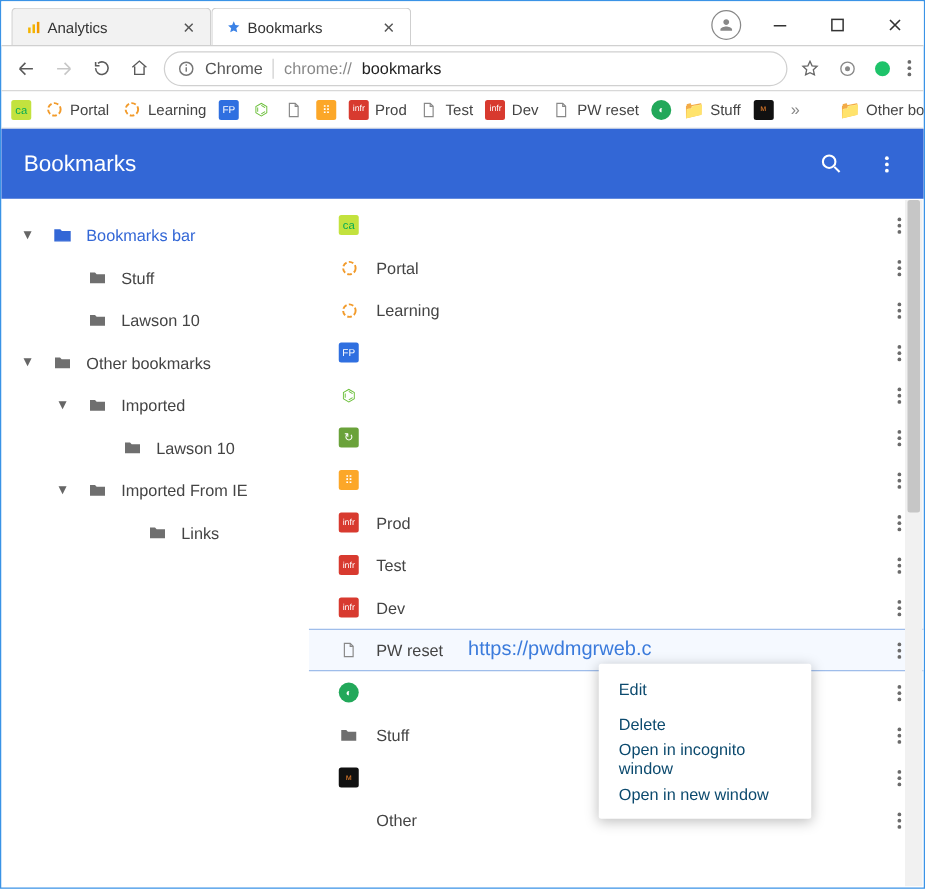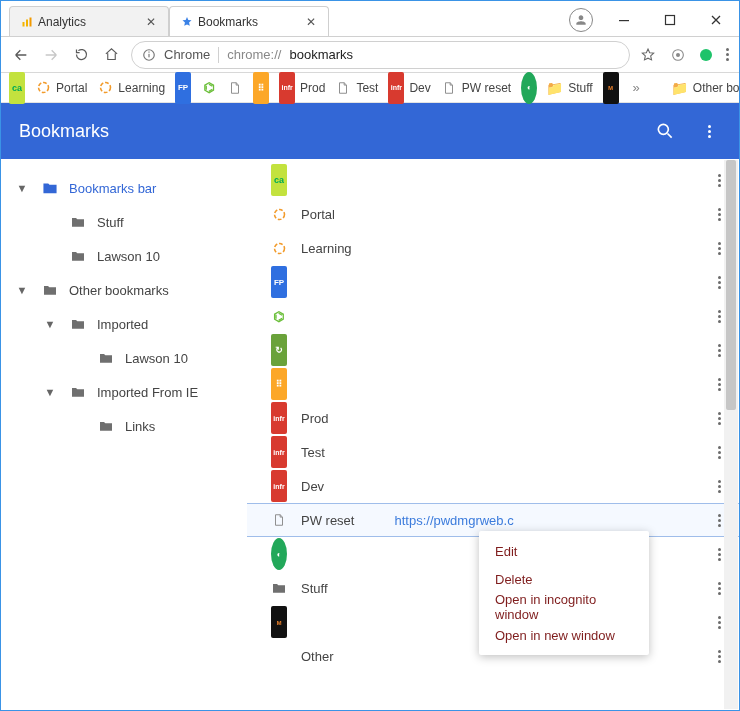--- a/index.html
+++ b/index.html
@@ -19,21 +19,21 @@
   .nav-btn { width:20px; height:20px; display:flex; align-items:center; justify-content:center; color:#5a5a5a; }
   .nav-btn.disabled { color:#c0c0c0; }
   .omni { flex:1; display:flex; align-items:center; border:1px solid #d0d0d0; border-radius:16px; height:28px; padding:0 10px; gap:8px; color:#555; font-size:13px; }
   .omni .sep { width:1px; height:16px; background:#d0d0d0; }
   .omni .bold { color:#222; font-weight:500; }
   .right-icons { display:flex; align-items:center; gap:14px; }
   .right-icons .dot { width:12px; height:12px; background:#1ec36a; border-radius:50%; }
   
   .bmbar { height:30px; display:flex; align-items:center; gap:10px; padding:0 8px; border-bottom:1px solid #e3e3e3; font-size:12px; color:#444; }
   .bm-item { display:flex; align-items:center; gap:5px; white-space:nowrap; }
-  .fav { width:16px; height:32px; display:flex; align-items:center; justify-content:center; font-size:9px; font-weight:bold; border-radius:2px; }
+  .fav { width:16px; height:16px; display:flex; align-items:center; justify-content:center; font-size:9px; font-weight:normal; border-radius:2px; }
   .fav.ca { background:#c3e23e; color:#0a5; }
   .fav.port { color:#f29b2b; }
   .fav.fp { background:#2f6fe0; color:#fff; font-size:8px; }
   .fav.s  { color:#6bbf3a; font-size:13px; }
   .fav.og { background:#fca728; color:#fff; }
   .fav.red { background:#d83a2f; color:#fff; font-size:7px; }
   .fav.grn { background:#22a85a; color:#fff; border-radius:50%; font-size:8px; }
   .fav.fold { color:#f6bf42; font-size:14px; }
   .fav.mw { background:#111; color:#e07b2a; font-size:7px; }
   .chevs { color:#888; font-size:13px; margin-left:4px; }
@@ -47,31 +47,31 @@
   .sidebar { width:246px; padding:12px 0; overflow:auto; }
   .tree-row { display:flex; align-items:center; height:34px; gap:10px; padding-right:8px; color:#444; cursor:pointer; }
   .tree-row .exp { width:18px; display:flex; align-items:center; justify-content:center; color:#666; font-size:11px; }
   .tree-row .ticon { width:18px; display:flex; align-items:center; justify-content:center; }
   .tree-row.sel { color:#3367d6; }
   .tree-row.sel .ticon svg path { fill:#3367d6; }
   .fold-svg { width:16px; height:16px; }
   .main { flex:1; overflow:auto; position:relative; padding-top:4px; }
   .list-row { display:flex; align-items:center; height:34px; padding-left:24px; padding-right:50px; gap:14px; color:#444; font-size:13px; position:relative; }
   .list-row .lname { flex:0 0 auto; }
-  .list-row .lurl { color:#3b7bdc; font-size:13px; margin-left:26px; overflow:hidden; white-space:nowrap; }
+  .list-row .lurl { color:#3b7bdc; font-size:16px; margin-left:6px; overflow:hidden; white-space:nowrap; }
   .list-row.highlight { border-top:1px solid #9fbdea; border-bottom:1px solid #9fbdea; background:#f5f9ff; }
   .row-more { position:absolute; right:18px; top:0; bottom:0; display:flex; align-items:center; color:#6b6b6b; cursor:pointer; }
   .vdots { display:flex; flex-direction:column; gap:2px; }
   .vdots span { width:3px; height:3px; background:#6b6b6b; border-radius:50%; display:block; }
   .hdr-icon .vdots span { background:#fff; }
   
   .scroll-mock { position:absolute; right:1px; top:159px; width:14px; height:calc(100% - 160px); background:#f1f1f1; }
   .scroll-thumb { position:absolute; right:2px; top:0; width:10px; height:250px; background:#c6c6c6; border-radius:2px; }
   
-  .ctx { position:absolute; left:478px; top:372px; width:170px; background:#fff; border-radius:2px; box-shadow:0 2px 10px rgba(0,0,0,.25); padding:6px 0; z-index:50; font-size:13px; color:#7f1d1d; }
+  .ctx { position:absolute; left:478px; top:372px; width:170px; background:#fff; border-radius:2px; box-shadow:0 2px 10px rgba(0,0,0,.25); padding:6px 0; z-index:50; font-size:13px; color:#0c4a6e; }
   .ctx-item { height:28px; display:flex; align-items:center; padding:0 16px; cursor:pointer; }
   svg { display:block; }
 </style>
 </head>
 <body>
 
 <div class="titlebar">
   <div class="tabs" id="tabs">
       <div class="tab">
         <span class="icon-slot">
@@ -331,21 +331,21 @@
       </div>
       <div class="tree-row" style="padding-left: 40px;">
         <span class="exp">▼</span>
         <span class="ticon">
           <svg class="fold-svg" viewBox="0 0 24 24">
             <path fill="#6f6f6f" d="M3 6h6l2 2h10v11H3z"></path>
           </svg>
         </span>
         <span>Imported From IE</span>
       </div>
-      <div class="tree-row" style="padding-left: 68px;">
+      <div class="tree-row" style="padding-left: 88px;">
         <span class="exp"></span>
         <span class="ticon">
           <svg class="fold-svg" viewBox="0 0 24 24">
             <path fill="#6f6f6f" d="M3 6h6l2 2h10v11H3z"></path>
           </svg>
         </span>
         <span>Links</span>
       </div>
     </div>
   <div class="main" id="mainlist">

